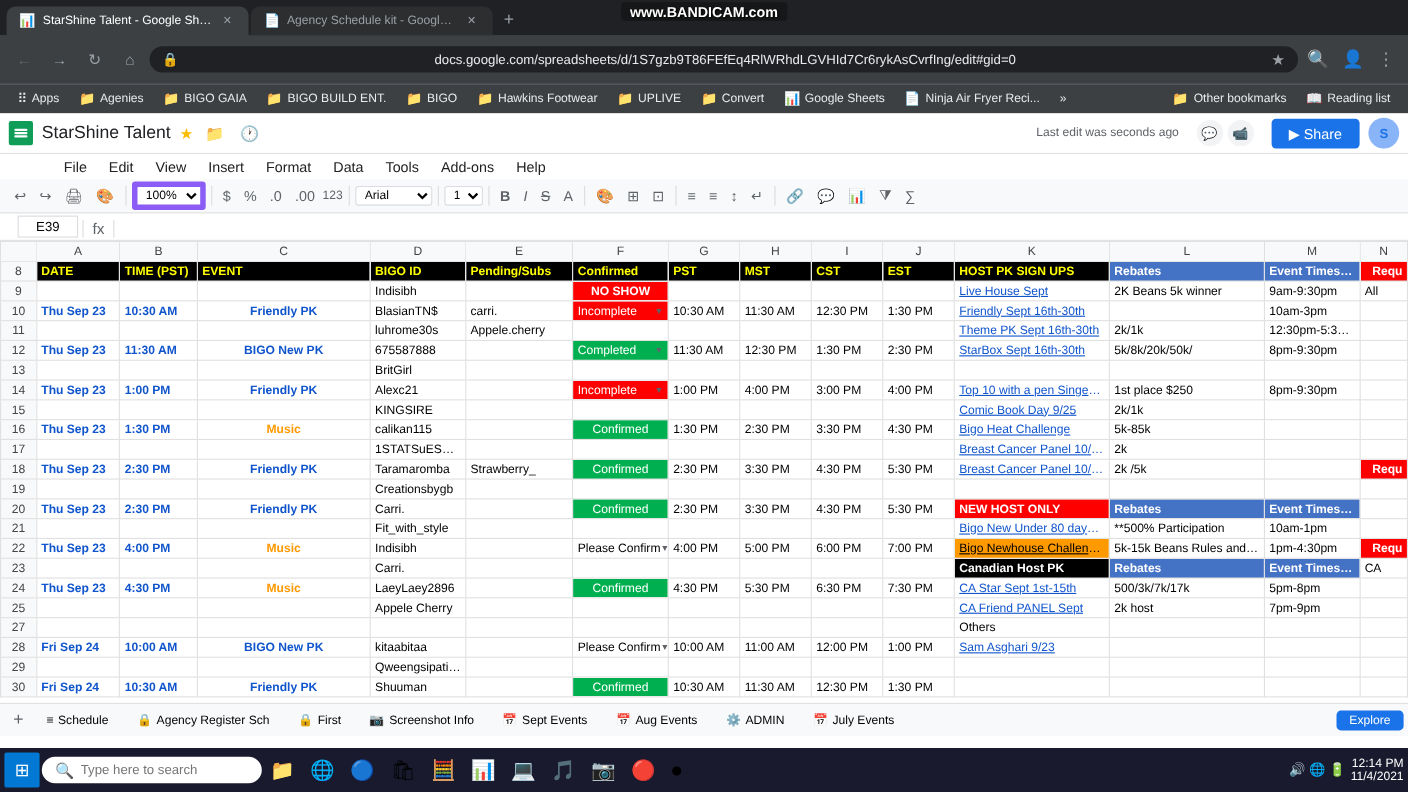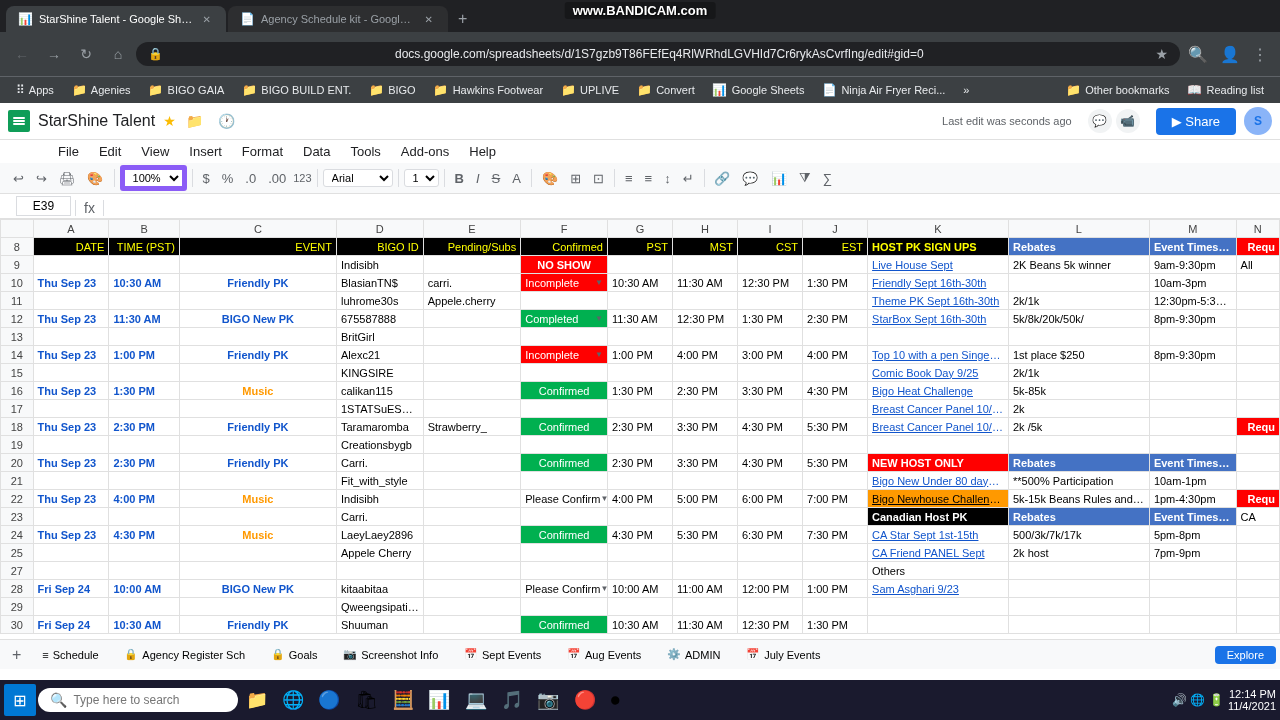--- a/index.html
+++ b/index.html
@@ -71,21 +71,21 @@
     .col-h { width: 60px; }
     .col-i { width: 60px; }
     .col-j { width: 60px; }
     .col-k { width: 130px; }
     .col-l { width: 130px; }
     .col-m { width: 80px; }
     .col-n { width: 40px; }
     .cell-date { color: #1155cc; font-weight: bold; }
     .cell-time { color: #1155cc; font-weight: bold; }
     .cell-event { color: #1155cc; font-weight: bold; text-align: center; margin-left: 26px; }
-    .cell-header { background: #000; color: #ffff00; font-weight: normal; text-align: right; }
+    .cell-header { background: #000; color: #ffff00; font-weight: bold; text-align: left; }
     .cell-link { color: #1155cc; text-decoration: underline; cursor: pointer; }
     .cell-required { background: #ff0000; color: white; font-weight: bold; text-align: right; }
     .cell-dropdown { display: flex; align-items: center; justify-content: space-between; }
     .dropdown-arrow { color: #5f6368; font-size: 8px; }
 
     
     .sheet-tabs { display: flex; align-items: center; background: #f8f9fa; border-top: 1px solid #e0e0e0; padding: 0 4px; height: 30px; overflow: hidden; }
     .tab-add { background: none; border: none; font-size: 16px; color: #5f6368; cursor: pointer; padding: 4px 8px; }
     .sheet-tab { display: flex; align-items: center; gap: 4px; padding: 4px 12px; border-radius: 4px 4px 0 0; font-size: 11px; cursor: pointer; white-space: nowrap; border: 1px solid transparent; height: 28px; }
 
@@ -744,21 +744,21 @@
         <div class="sheet-tab">
           <span>≡</span>
           <span>Schedule</span>
         </div>
         <div class="sheet-tab">
           <span>🔒</span>
           <span>Agency Register Sch</span>
         </div>
         <div class="sheet-tab">
           <span>🔒</span>
-          <span>Goals</span>
+          <span>First</span>
         </div>
         <div class="sheet-tab">
           <span>📷</span>
           <span>Screenshot Info</span>
         </div>
         <div class="sheet-tab">
           <span>📅</span>
           <span>Sept Events</span>
         </div>
         <div class="sheet-tab">

